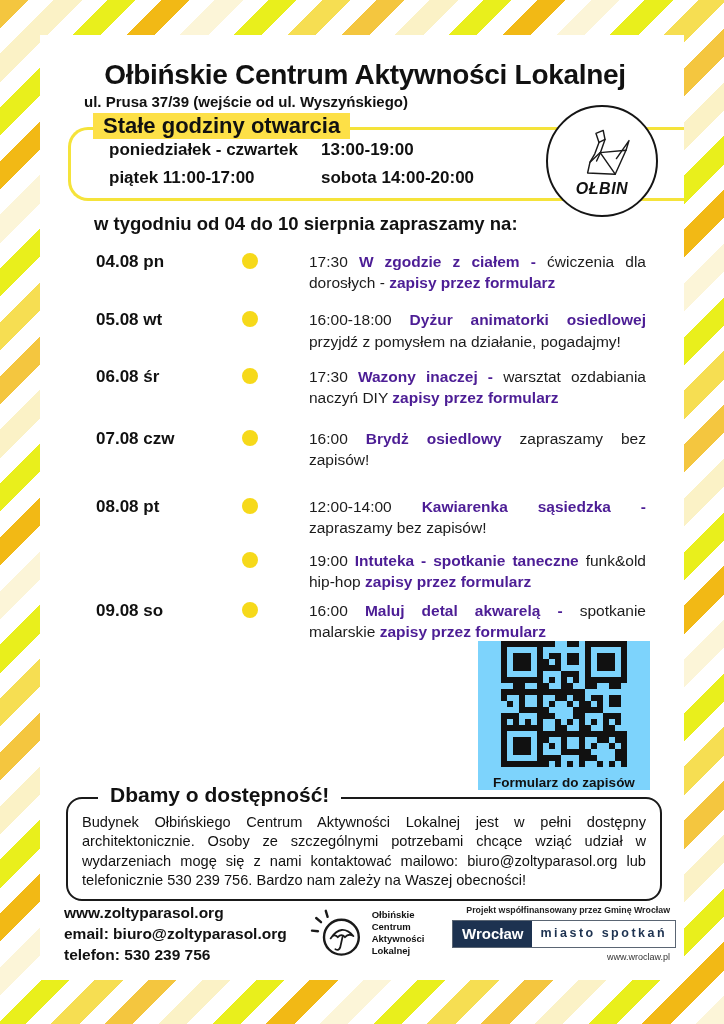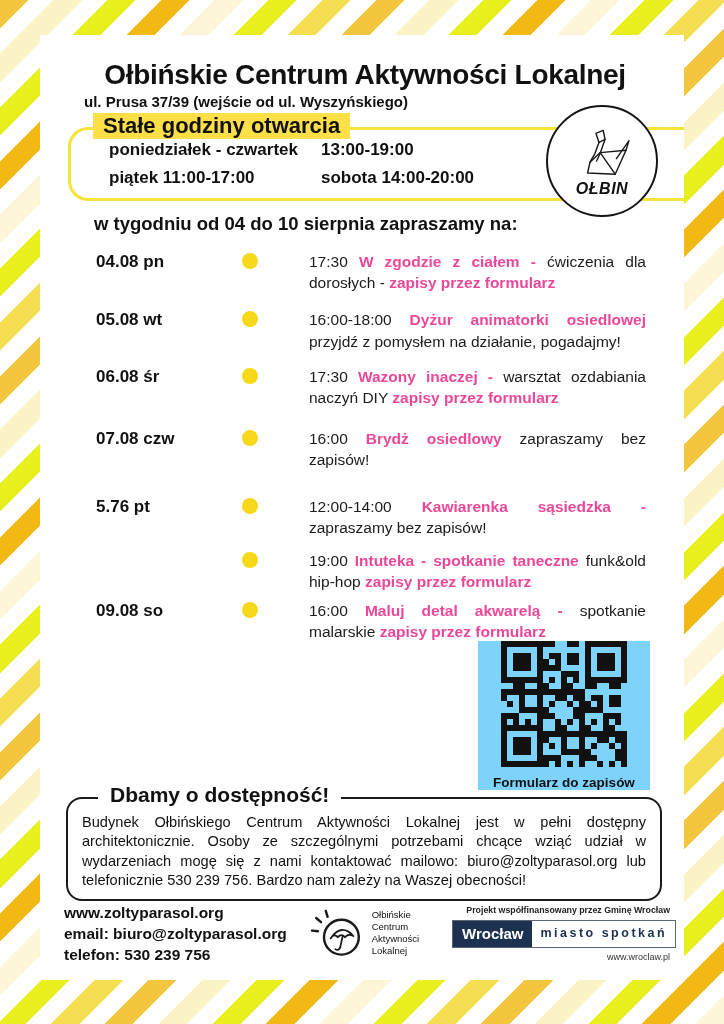--- a/index.html
+++ b/index.html
@@ -54,42 +54,42 @@
     display:flex;flex-direction:column;align-items:center;justify-content:center;
   }
   .logo-circle svg{width:62px;height:54px;display:block;}
   .logo-label{font-size:16px;font-weight:800;font-style:italic;letter-spacing:.5px;margin-top:1px;}
   
   .week-heading{margin:12px 0 16px 10px;font-size:18.5px;font-weight:800;}
   .event{display:flex;align-items:flex-start;margin-left:12px;gap:36px;}
   .event .date{width:100px;flex:none;font-size:17px;font-weight:800;line-height:1.25;white-space:nowrap;}
   .event .dot{flex:none;width:16px;height:16px;border-radius:50%;background:var(--dot-yellow);margin:2px 15px 0 10px;}
   .event .text{flex:1;max-width:395px;font-size:15.5px;line-height:1.36;text-align:justify;color:#1c1c1c;}
-  .event .text b{color:#ec4899;}
+  .event .text b{color:#4c1d95;}
   
   .qr-wrap{position:absolute;top:606px;right:34px;width:172px;text-align:center;z-index:2;background:#7dd3fc;}
   .qr-grid{display:grid;grid-template-columns:repeat(21,6px);grid-auto-rows:6px;width:126px;margin:0 auto;}
   .qr-grid .on{background:#111;}
   .qr-caption{margin-top:8px;font-size:13.5px;font-weight:700;}
   
   .access-box{
     position:absolute;left:26px;right:22px;top:762px;
     border:2px solid #1a1a1a;border-radius:16px;padding:14px 14px 8px;background:#fff;
   }
   .access-legend{
     position:absolute;top:-16px;left:30px;background:#fff;padding:0 12px;
     font-size:21px;font-weight:700;white-space:nowrap;
   }
   .access-body{margin:0;font-size:14.6px;line-height:1.33;text-align:justify;}
   
   .footer{position:absolute;left:24px;right:14px;top:868px;display:flex;align-items:flex-start;}
   .contact{font-size:15.5px;font-weight:700;line-height:1.35;white-space:nowrap;}
   .org{display:flex;align-items:center;margin-left:22px;margin-top:2px;}
   .org svg{width:60px;height:56px;display:block;}
-  .org-lines{font-size:9.5px;font-weight:400;line-height:1.25;margin-left:3px;}
+  .org-lines{font-size:9.5px;font-weight:700;line-height:1.25;margin-left:3px;}
   .funding{margin-left:auto;width:218px;padding-top:2px;text-align:right;}
   .funding-note{font-size:8.8px;font-weight:700;color:#222;white-space:nowrap;}
   .city-logo{display:inline-flex;border:1.5px solid #5a6573;margin:5px 0 4px;align-items:stretch;}
   .city-name{background:var(--navy);color:#fff;font-size:15px;font-weight:700;padding:3px 9px;line-height:1.3;}
   .city-tag{color:var(--navy);font-size:12.5px;font-weight:600;letter-spacing:2.5px;padding:5px 8px 3px;white-space:nowrap;}
   .city-url{font-size:9px;color:#333;}
 </style>
 </head>
 <body>
 
@@ -138,21 +138,21 @@
         <div class="date">06.08 śr</div>
         <span class="dot"></span>
         <div class="text"><span>17:30 </span><b>Wazony inaczej -</b><span> warsztat ozdabiania naczyń DIY </span><b>zapisy przez formularz</b></div>
       </div>
       <div class="event" style="margin-bottom:26px">
         <div class="date">07.08 czw</div>
         <span class="dot"></span>
         <div class="text"><span>16:00 </span><b>Brydż osiedlowy</b><span> zapraszamy bez zapisów!</span></div>
       </div>
       <div class="event" style="margin-bottom:12px">
-        <div class="date">5.76 pt</div>
+        <div class="date">08.08 pt</div>
         <span class="dot"></span>
         <div class="text"><span>12:00-14:00 </span><b>Kawiarenka sąsiedzka -</b><span> zapraszamy bez zapisów!</span></div>
       </div>
       <div class="event" style="margin-bottom:8px">
         <div class="date"></div>
         <span class="dot"></span>
         <div class="text"><span>19:00 </span><b>Intuteka - spotkanie taneczne</b><span> funk&amp;old hip-hop </span><b>zapisy przez formularz</b></div>
       </div>
       <div class="event">
         <div class="date">09.08 so</div>

